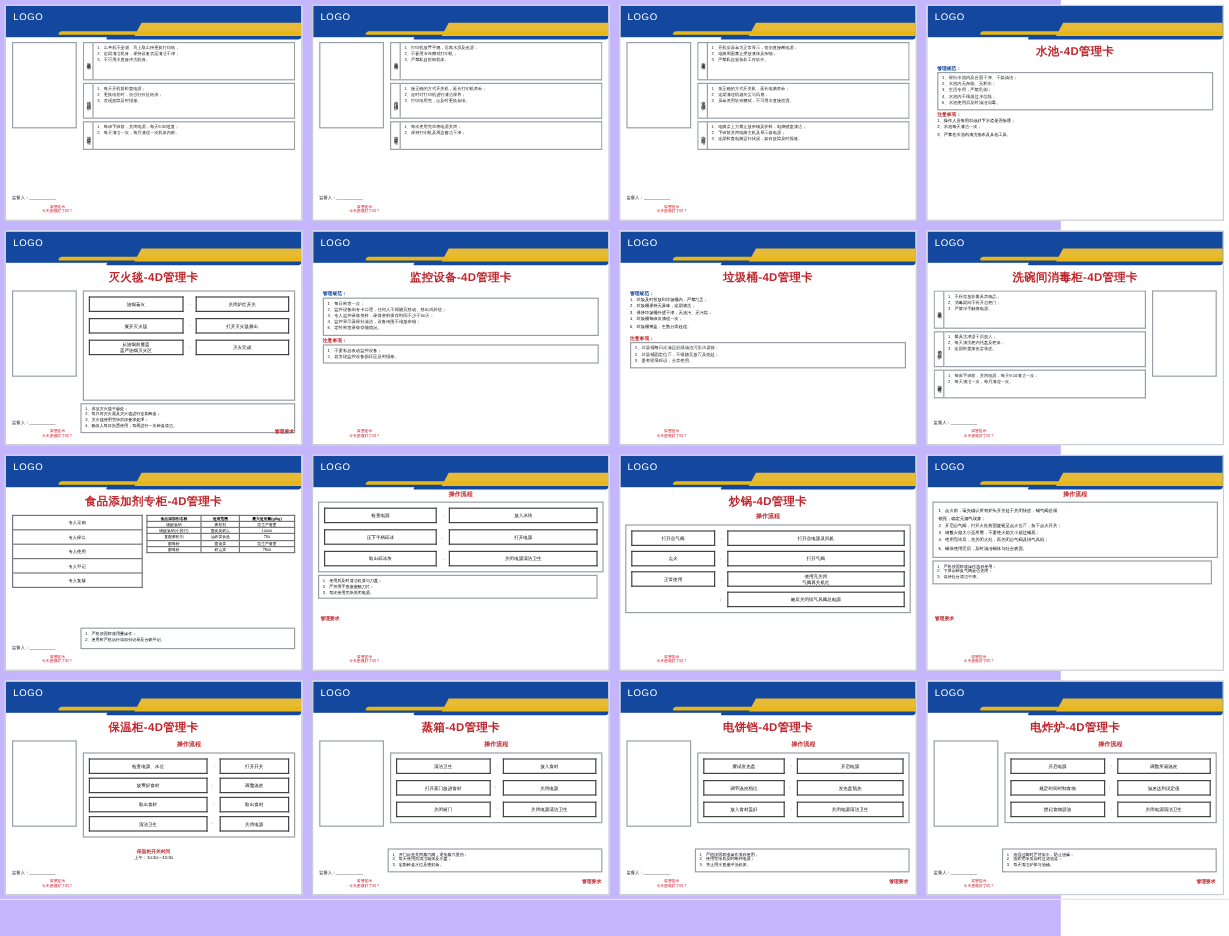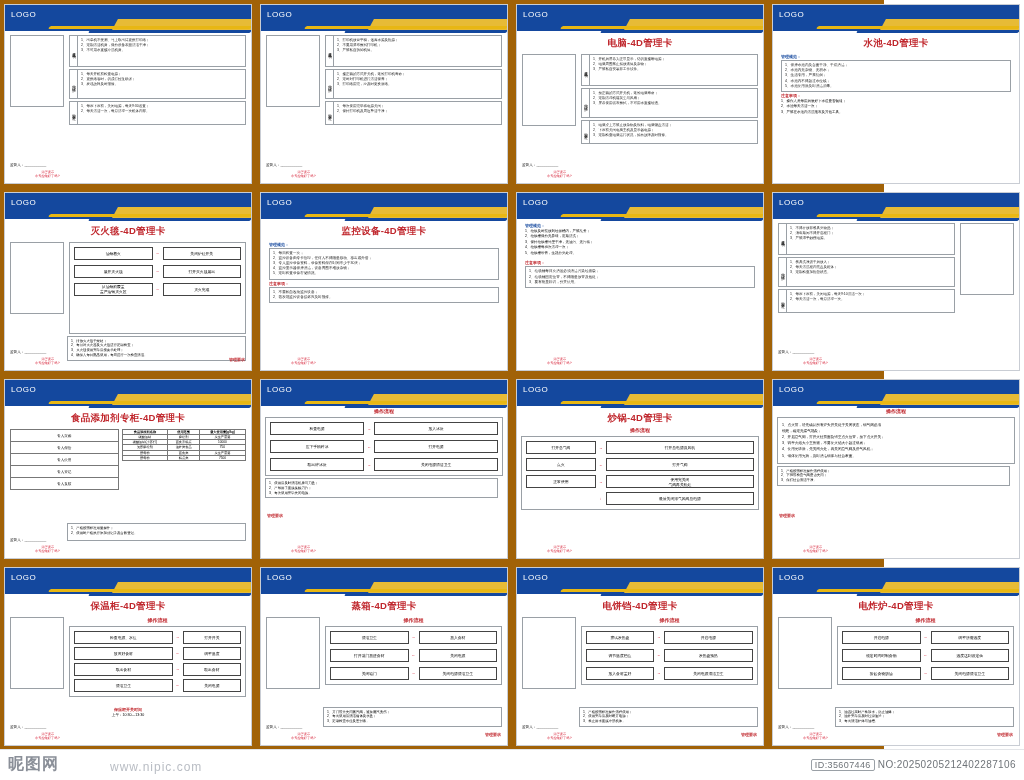--- a/index.html
+++ b/index.html
@@ -1,17 +1,17 @@
 <!DOCTYPE html>
 <html><head>
 <meta charset="utf-8">
 <style>
   html,body{margin:0;padding:0;background:#ffffff;}
   body{width:1024px;height:780px;font-family:"Liberation Sans","DejaVu Sans",sans-serif;overflow:hidden;}
-  #sheet{position:relative;width:884px;height:780px;background:#a16207;}
+  #sheet{position:relative;width:884px;height:780px;background:#c4b5fd;}
   .grid{position:absolute;left:0;top:0;width:1024px;height:750px;display:grid;grid-template-columns:repeat(4,256px);grid-template-rows:repeat(4,187.5px);}
   .card{position:relative;box-sizing:border-box;padding:4px;overflow:hidden;}
   .inner{position:relative;width:100%;height:100%;box-sizing:border-box;background:#fff;border:1px solid #c9cdd4;overflow:hidden;}
   
   .band{position:relative;height:26px;background:#14489e;overflow:hidden;}
   .band .logo{position:absolute;left:6px;top:5px;color:#fff;font-size:8px;letter-spacing:.5px;}
   .band:after{content:"";position:absolute;right:-10px;bottom:-14px;width:150px;height:26px;background:#f2c230;transform:skewX(-28deg);opacity:.95;}
   .swoop{position:absolute;left:0;top:20px;width:100%;height:10px;overflow:hidden;}
   .swoop i{position:absolute;display:block;height:3px;background:#e8b713;border-radius:2px;}
   .swoop i.a{left:18%;top:1px;width:82%;transform:skewX(-30deg);}
@@ -151,21 +151,20 @@
 
     <div class="card">
         <div class="inner">
       <div class="band">
             <span class="logo">LOGO</span>
           </div>
       <div class="swoop">
             <i class="a"></i>
             <i class="b"></i>
           </div>
-      <div class="title">电脑-4D管理卡</div>
       <div class="body">
         <div class="photo"></div>
         <div class="panel noborder">
           <div class="rowsplit" style="height:32px;">
                 <div class="vtab">注意事项</div>
                 <div class="vbody">
                   <div>1、开机后屏幕为正常显示，切勿直接断电源；</div>
                   <div>2、电脑周围禁止摆放液体及杂物；</div>
                   <div>3、严禁私自安装非工作软件。</div>
                 </div>
@@ -314,20 +313,21 @@
 
     <div class="card">
         <div class="inner">
       <div class="band">
             <span class="logo">LOGO</span>
           </div>
       <div class="swoop">
             <i class="a"></i>
             <i class="b"></i>
           </div>
+      <div class="title">垃圾桶-4D管理卡</div>
       <div style="padding:3px 8px 0 8px;">
         <div class="secthead">管理规范：</div>
         <div style="font-size:3.5px;line-height:1.6;">
           <div>1、垃圾及时投放到垃圾桶内，严禁乱丢；</div>
           <div>2、垃圾桶保持无异味，定期清洗；</div>
           <div>3、保持垃圾桶外壁干净，无油污、无污垢；</div>
           <div>4、垃圾桶每班次清理一次；</div>
           <div>5、垃圾桶带盖，生熟分类处理。</div>
         </div>
         <div class="secthead" style="color:#c0272d;margin-top:4px;">注意事项：</div>
@@ -346,20 +346,21 @@
 
     <div class="card">
         <div class="inner">
       <div class="band">
             <span class="logo">LOGO</span>
           </div>
       <div class="swoop">
             <i class="a"></i>
             <i class="b"></i>
           </div>
+      <div class="title">洗碗间消毒柜-4D管理卡</div>
       <div class="body">
         <div class="panel noborder">
           <div class="rowsplit" style="height:32px;">
                 <div class="vtab">注意事项</div>
                 <div class="vbody">
                   <div>1、不得存放非餐具类物品；</div>
                   <div>2、消毒期间不得开启柜门；</div>
                   <div>3、严禁湿手触摸电源。</div>
                 </div>
               </div>
@@ -840,18 +841,13 @@
             <div>溢警提示</div>
             <div>今天您做好了吗？</div>
           </div>
       <div class="reqlabel">管理要求</div>
     </div>
       </div>
 
   </div>
 
   <div class="sep"></div>
-  <div class="wm">
-    <span class="logo">昵图网</span>
-    <span class="url">www.nipic.com</span>
-    <span class="ids"><span class="idbox">ID:35607446</span><span>NO:20250205212402287106</span></span>
-  </div>
 </div>
 
 </body></html>

